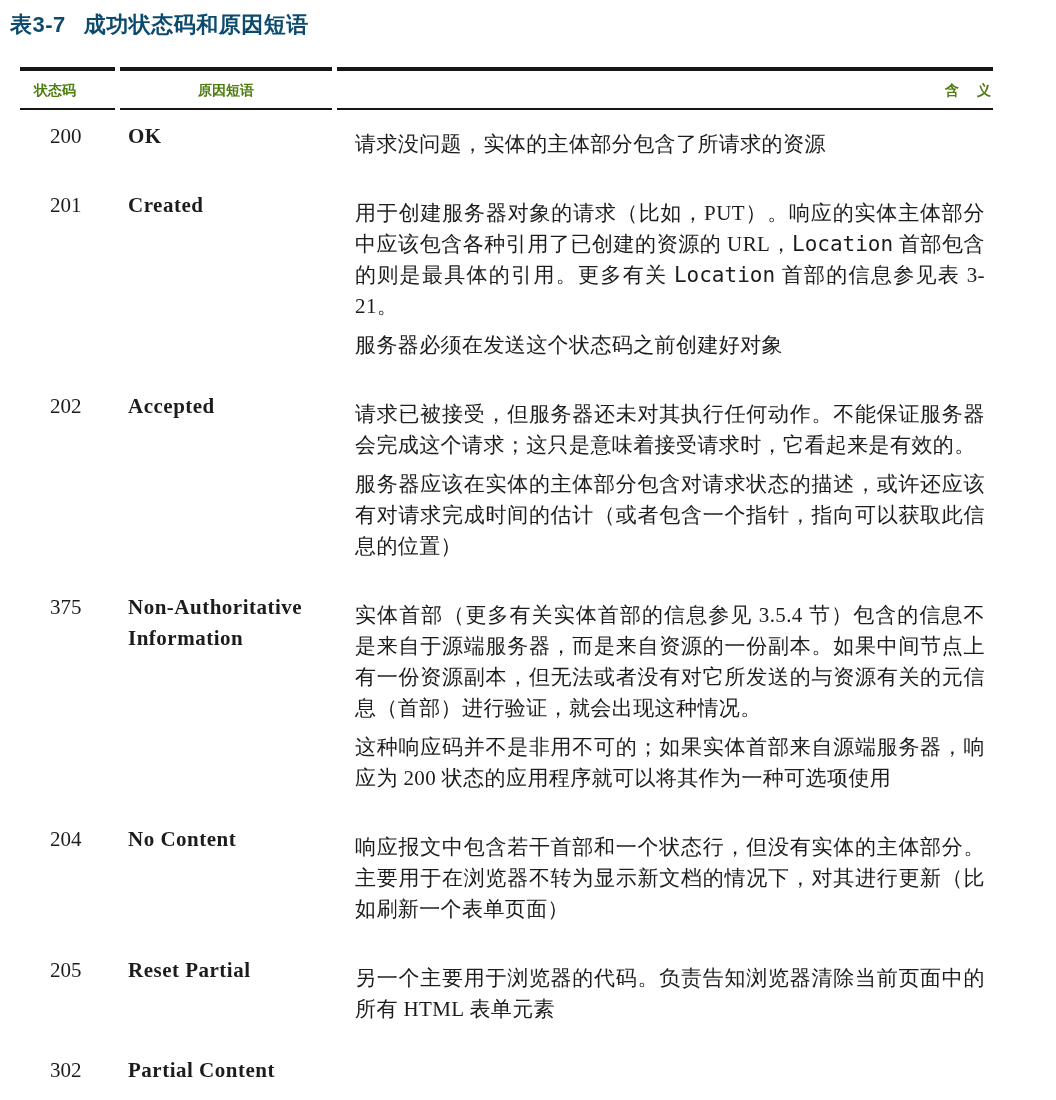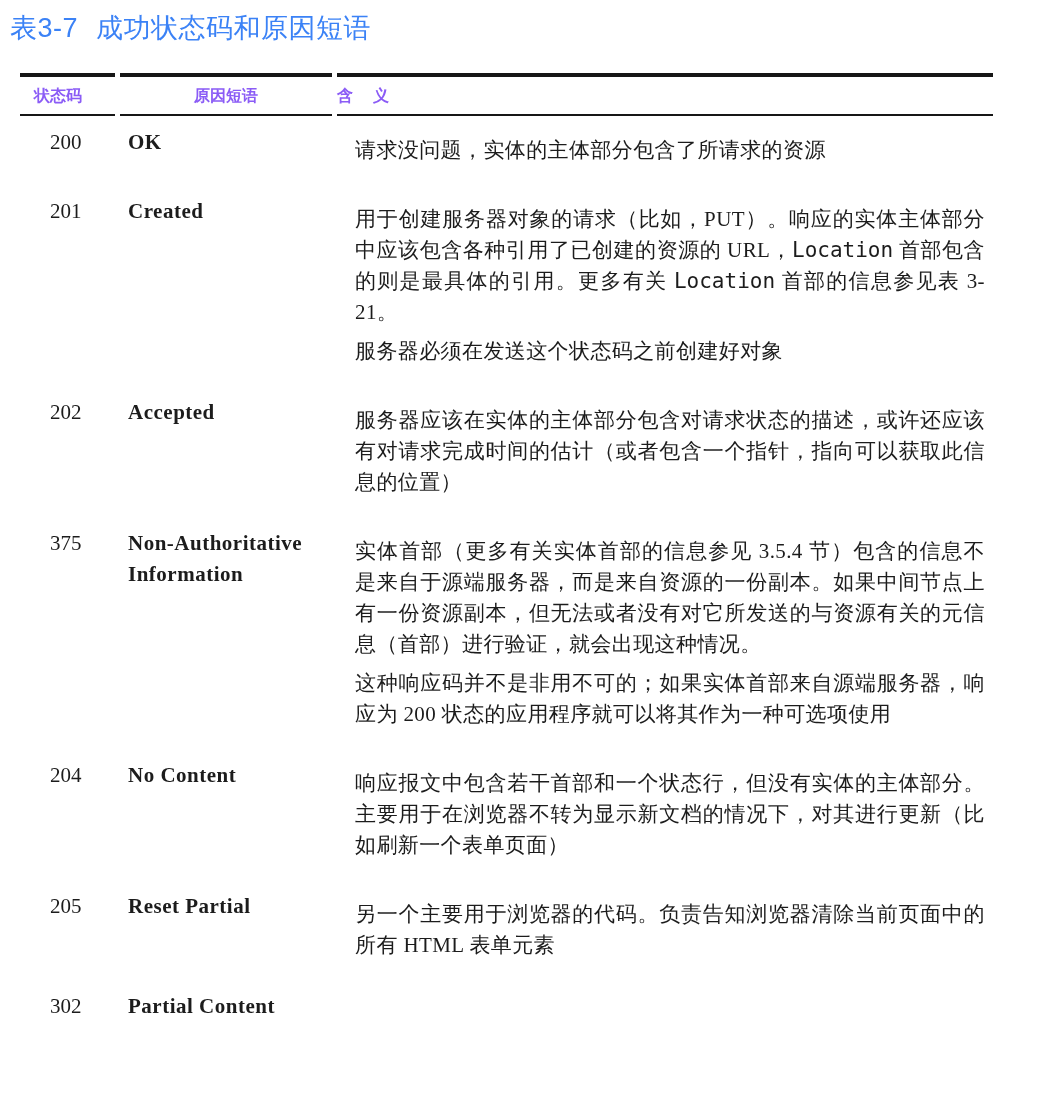--- a/index.html
+++ b/index.html
@@ -15,23 +15,23 @@
     overflow: hidden;
   }
   .page {
     position: relative;
     width: 1056px;
     height: 1100px;
   }
   .table-title {
     margin: 10px 0 0 10px;
     font-family: "Liberation Sans", sans-serif;
-    font-weight: normal;
-    font-size: 27px;
-    color: #3b82f6;
+    font-weight: bold;
+    font-size: 22px;
+    color: #0c4a6e;
     letter-spacing: 0.5px;
   }
   .table-title .title-label { margin-right: 18px; }
 
   .status-table {
     margin: 27px 0 0 20px;
     width: 973px;
     display: grid;
     grid-template-columns: 95px 212px 1fr;
     column-gap: 5px;
@@ -39,28 +39,28 @@
   }
   .row { display: contents; }
 
   .rule-seg { background: #161616; }
   .rule-thick .rule-seg { height: 4px; }
   .rule-thin  .rule-seg { height: 2px; }
 
   .header-cell {
     font-family: "Liberation Sans", sans-serif;
     font-weight: bold;
-    font-size: 16px;
-    color: #8b5cf6;
+    font-size: 14px;
+    color: #4d7c0f;
     padding: 7px 0 6px 0;
     line-height: 24px;
   }
   .header-code { padding-left: 14px; }
   .header-phrase { text-align: center; }
-  .header-meaning { text-align: left; letter-spacing: 2px; }
+  .header-meaning { text-align: right; letter-spacing: 2px; }
 
   .cell {
     padding: 11px 0 11px 0;
     font-size: 21px;
     line-height: 31px;
   }
   .code-cell {
     padding-left: 30px;
     font-family: "Liberation Serif", serif;
   }
@@ -112,20 +112,21 @@
     </div>
 
     <div class="row"><div class="cell code-cell">200</div><div class="cell phrase-cell">OK</div><div class="cell meaning-cell">
           <p>请求没问题，实体的主体部分包含了所请求的资源</p>
         </div></div>
       <div class="row"><div class="cell code-cell">201</div><div class="cell phrase-cell">Created</div><div class="cell meaning-cell">
           <p>用于创建服务器对象的请求（比如，PUT）。响应的实体主体部分中应该包含各种引用了已创建的资源的 URL，<span class="mono">Location</span> 首部包含的则是最具体的引用。更多有关 <span class="mono">Location</span> 首部的信息参见表 3-21。</p>
           <p>服务器必须在发送这个状态码之前创建好对象</p>
         </div></div>
       <div class="row"><div class="cell code-cell">202</div><div class="cell phrase-cell">Accepted</div><div class="cell meaning-cell">
+          <p>请求已被接受，但服务器还未对其执行任何动作。不能保证服务器会完成这个请求；这只是意味着接受请求时，它看起来是有效的。</p>
           <p>服务器应该在实体的主体部分包含对请求状态的描述，或许还应该有对请求完成时间的估计（或者包含一个指针，指向可以获取此信息的位置）</p>
         </div></div>
       <div class="row"><div class="cell code-cell">375</div><div class="cell phrase-cell">Non-Authoritative Information</div><div class="cell meaning-cell">
           <p>实体首部（更多有关实体首部的信息参见 3.5.4 节）包含的信息不是来自于源端服务器，而是来自资源的一份副本。如果中间节点上有一份资源副本，但无法或者没有对它所发送的与资源有关的元信息（首部）进行验证，就会出现这种情况。</p>
           <p>这种响应码并不是非用不可的；如果实体首部来自源端服务器，响应为 200 状态的应用程序就可以将其作为一种可选项使用</p>
         </div></div>
       <div class="row"><div class="cell code-cell">204</div><div class="cell phrase-cell">No Content</div><div class="cell meaning-cell">
           <p>响应报文中包含若干首部和一个状态行，但没有实体的主体部分。主要用于在浏览器不转为显示新文档的情况下，对其进行更新（比如刷新一个表单页面）</p>
         </div></div>
       <div class="row"><div class="cell code-cell">205</div><div class="cell phrase-cell">Reset Partial</div><div class="cell meaning-cell">

